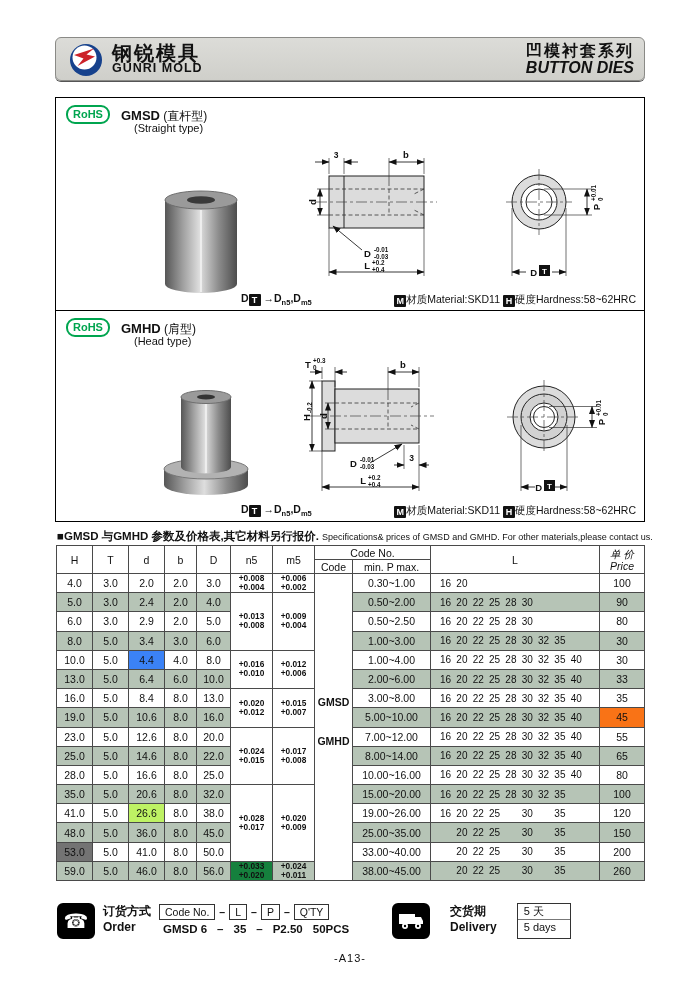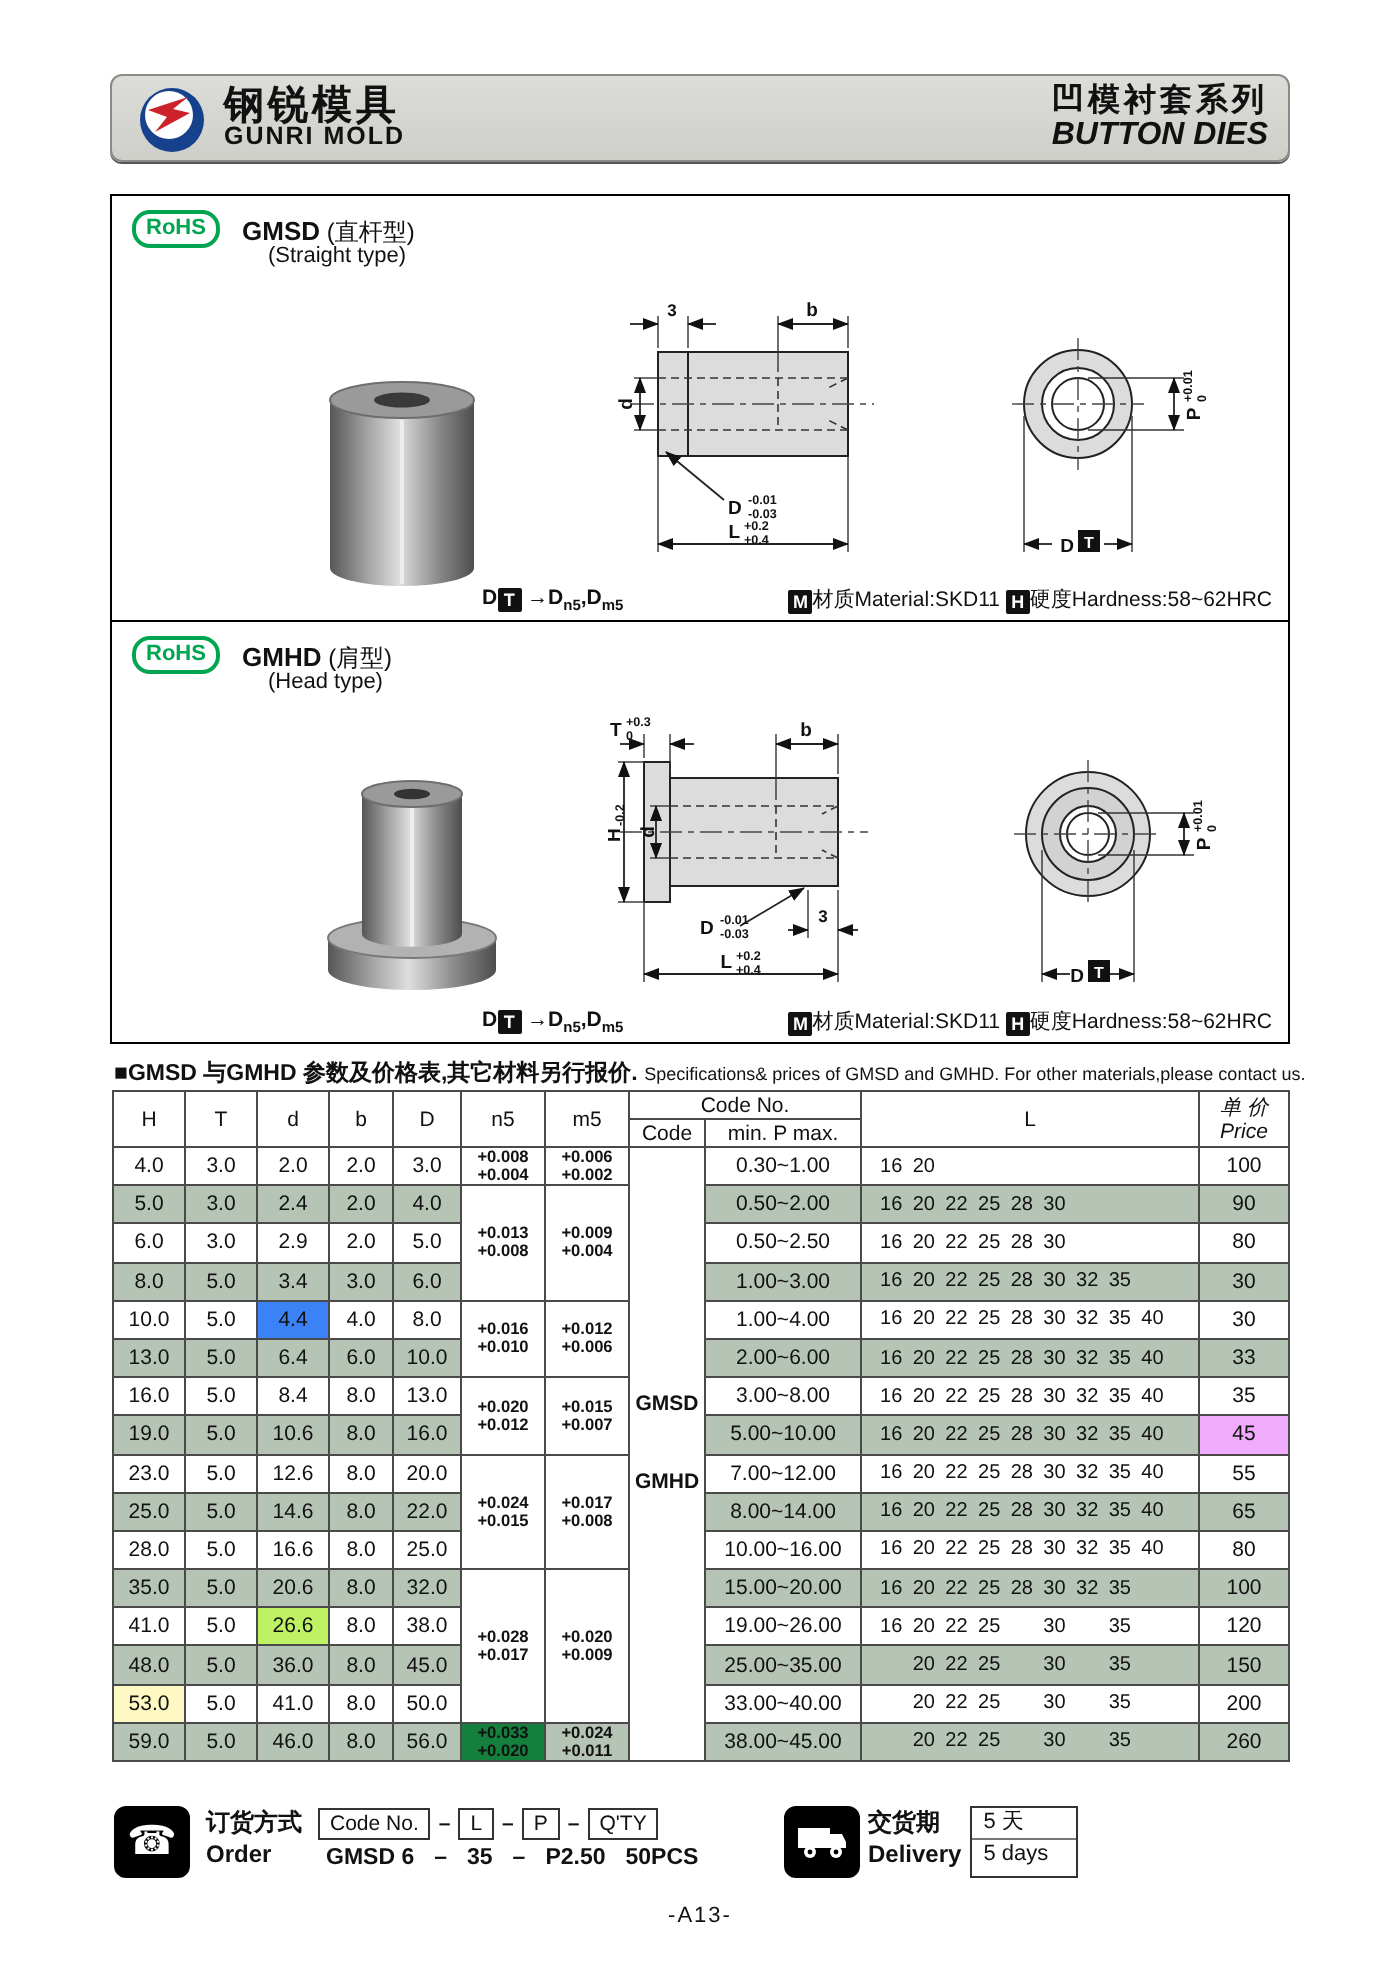--- a/index.html
+++ b/index.html
@@ -71,21 +71,21 @@
   .footer{position:absolute;left:57px;top:903px;width:588px;height:44px;}
   .icon-box{width:34px;height:32px;border:2px solid #000;border-radius:6px;background:#000;
     display:flex;align-items:center;justify-content:center;}
   .order-group{position:absolute;left:0;top:0;display:flex;gap:8px;}
   .grp-labels{font-size:12px;font-weight:bold;line-height:16px;white-space:nowrap;}
   .order-code{padding-top:1px;}
   .code-row1{display:flex;align-items:center;gap:4px;font-size:10.5px;}
   .obox{border:1px solid #333;padding:0 5px;line-height:14px;display:inline-block;}
   .odash{font-weight:bold;}
   .code-row2{display:flex;gap:10px;font-size:11.5px;font-weight:bold;margin-top:3px;padding-left:4px;}
-  .delivery-group{position:absolute;left:335px;top:0;display:flex;gap:4px;}
+  .delivery-group{position:absolute;left:335px;top:0;display:flex;gap:20px;}
   .delivery-box{border:1px solid #333;font-size:11px;line-height:15px;min-width:52px;}
   .delivery-box div{padding:0 6px;}
   .delivery-box div:first-child{border-bottom:1px solid #777;}
   .page-num{position:absolute;left:0;top:952px;width:100%;text-align:center;font-size:11px;letter-spacing:1px;}
 </style>
 </head>
 <body>
 
 <div class="page">
 
@@ -571,21 +571,21 @@
               <span>20</span>
               <span>22</span>
               <span>25</span>
               <span>28</span>
               <span>30</span>
               <span>32</span>
               <span>35</span>
               <span>40</span>
             </div>
           </td>
-          <td style="background: #f0abfc;">45</td>
+          <td style="background: #f97316;">45</td>
         </tr>
         <tr>
           <td style="background: rgb(255, 255, 255);">23.0</td>
           <td style="background: rgb(255, 255, 255);">5.0</td>
           <td style="background: rgb(255, 255, 255);">12.6</td>
           <td style="background: rgb(255, 255, 255);">8.0</td>
           <td style="background: rgb(255, 255, 255);">20.0</td>
           <td rowspan="3" class="c-tol" style="background: rgb(255, 255, 255);">
             <div>+0.024</div>
             <div>+0.015</div>
@@ -722,21 +722,21 @@
               <span></span>
               <span>30</span>
               <span></span>
               <span>35</span>
               <span></span>
             </div>
           </td>
           <td style="background: rgb(182, 196, 182);">150</td>
         </tr>
         <tr>
-          <td style="background: #fef9c3;">53.0</td>
+          <td style="background: #737373;">53.0</td>
           <td style="background: rgb(255, 255, 255);">5.0</td>
           <td style="background: rgb(255, 255, 255);">41.0</td>
           <td style="background: rgb(255, 255, 255);">8.0</td>
           <td style="background: rgb(255, 255, 255);">50.0</td>
           <td style="background: rgb(255, 255, 255);">33.00~40.00</td>
           <td class="c-l" style="background: rgb(255, 255, 255);">
             <div class="lgrid">
               <span></span>
               <span>20</span>
               <span>22</span>

